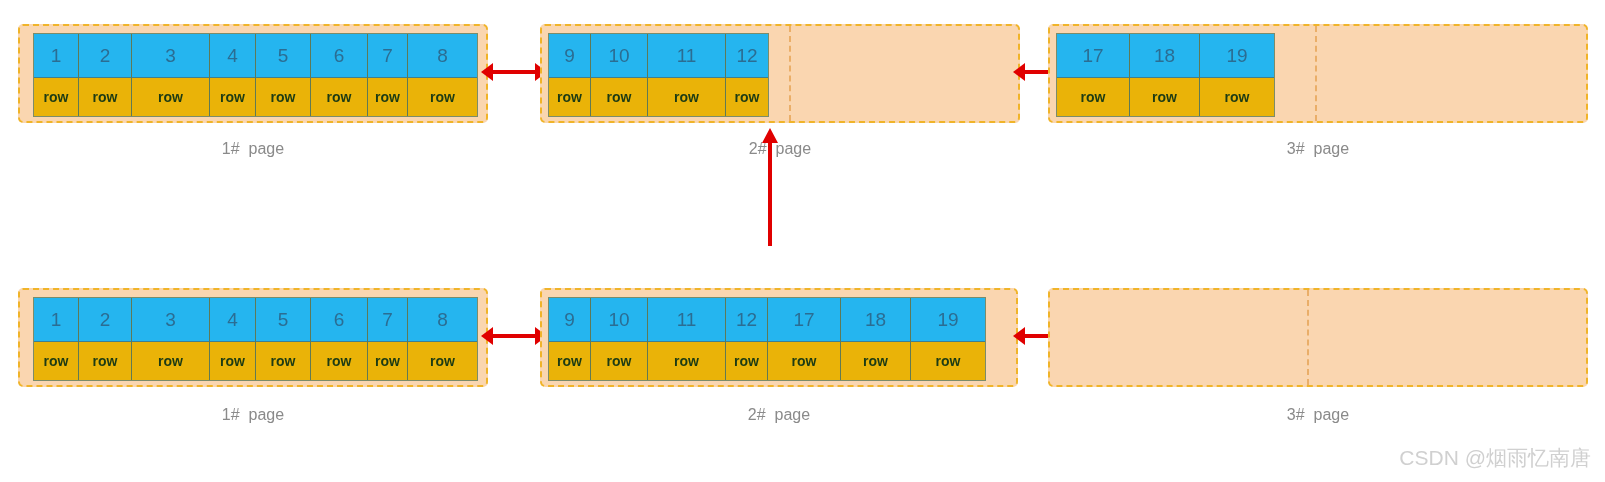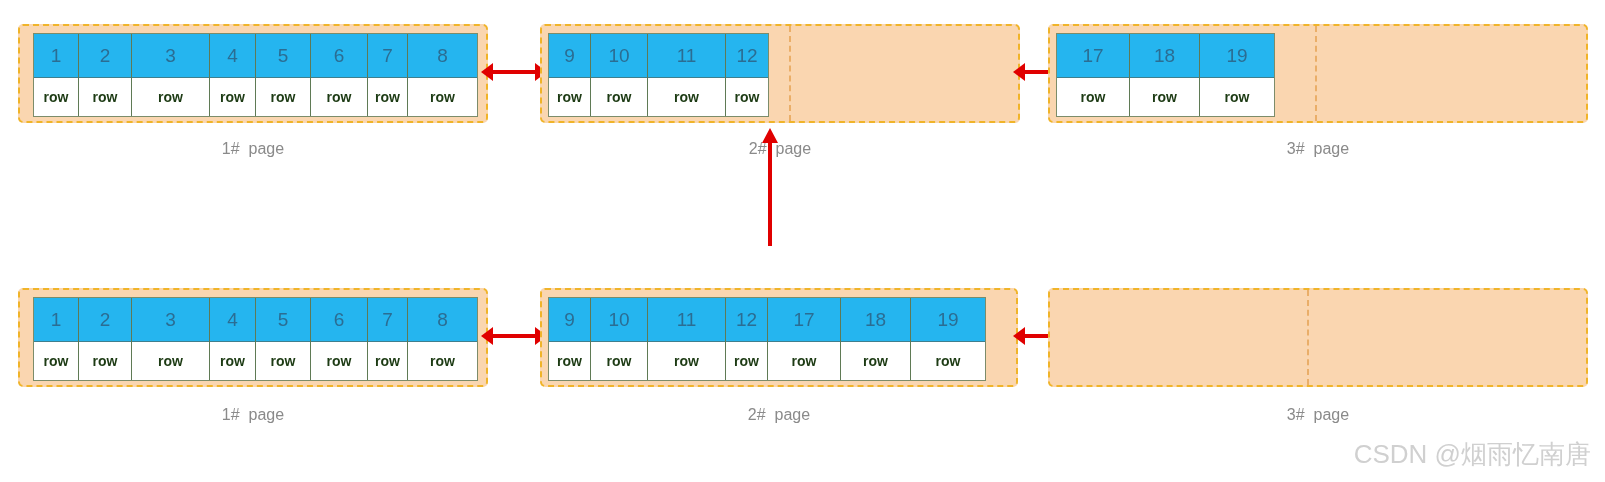--- a/index.html
+++ b/index.html
@@ -49,21 +49,21 @@
     color:#2b6d93;
     font-size:19px;
     display:flex;
     align-items:center;
     justify-content:center;
     border-bottom:1px solid #3f7f8e;
     box-sizing:border-box;
   }
   .cell-row{
     flex:1 1 auto;
-    background:#ffffff;
+    background:#eab308;
     color:#1d3b14;
     font-size:14px;
     font-weight:bold;
     display:flex;
     align-items:center;
     justify-content:center;
     box-sizing:border-box;
   }
 
   
@@ -108,21 +108,21 @@
     border-left:8px solid transparent;
     border-right:8px solid transparent;
     border-bottom:15px solid #e00000;
   }
 
   
   .watermark{
     position:absolute;
     right:14px;bottom:10px;
     color:#d0d0d0;
-    font-size:26px;
+    font-size:21px;
     white-space:pre;
   }
 </style>
 </head>
 <body>
 
 <div class="canvas">
 
   <div class="page" style="left:18px;top:24px;width:470px;height:99px;">
     <div class="page-inner-divider" style="left:702px;"></div>

